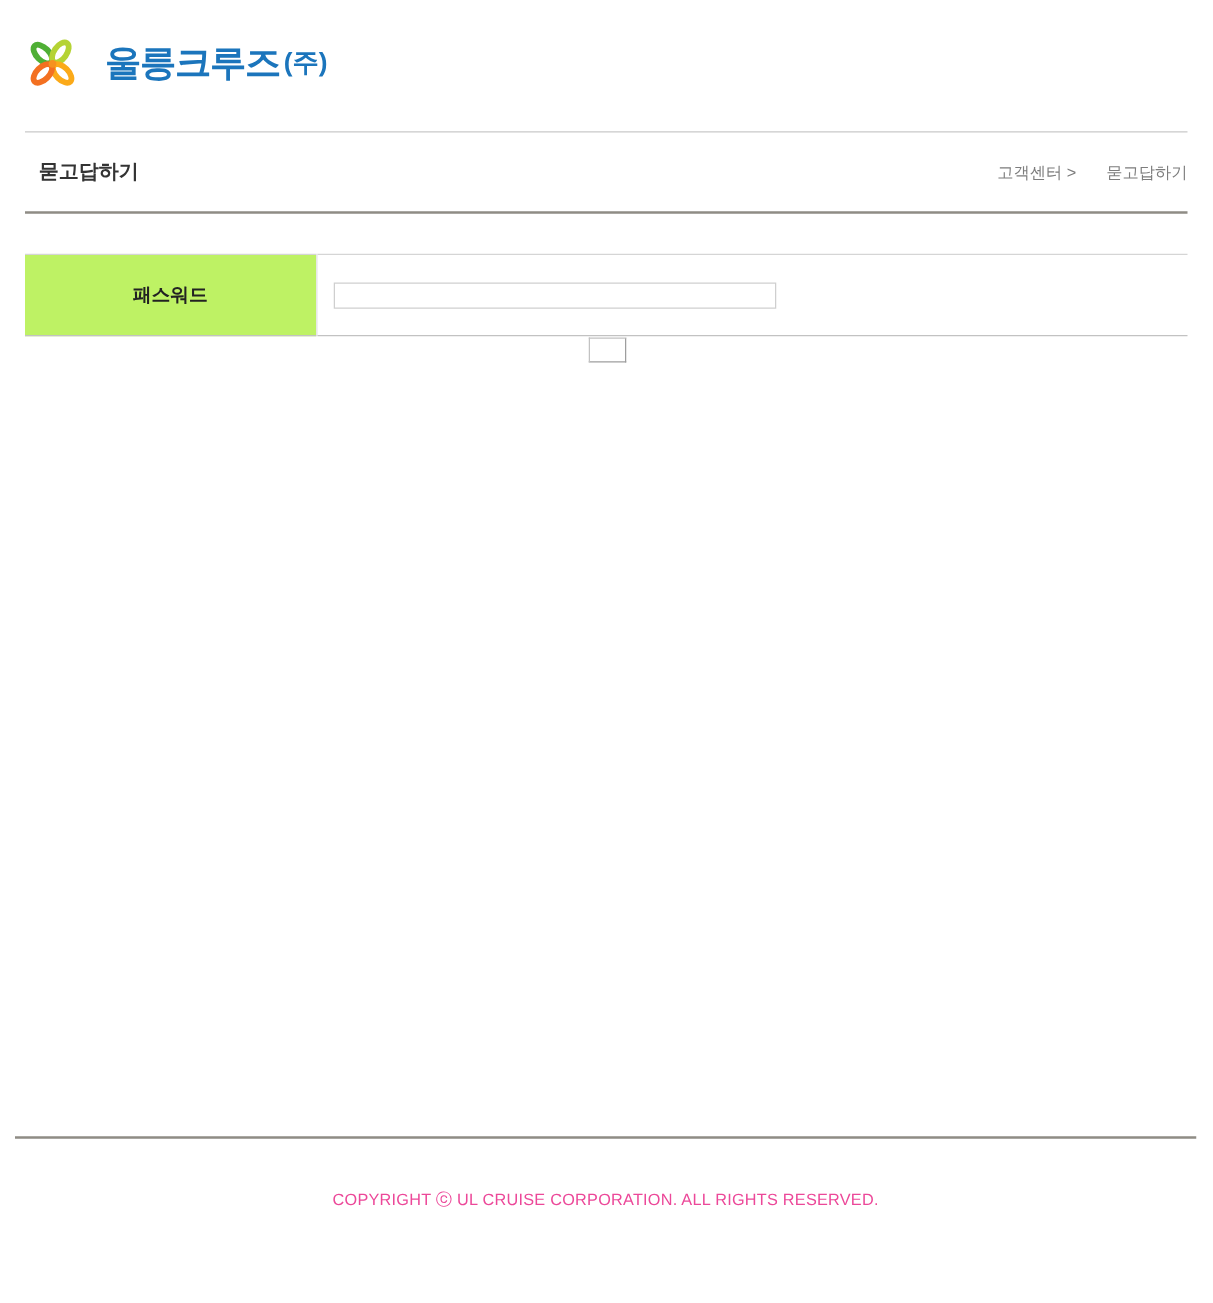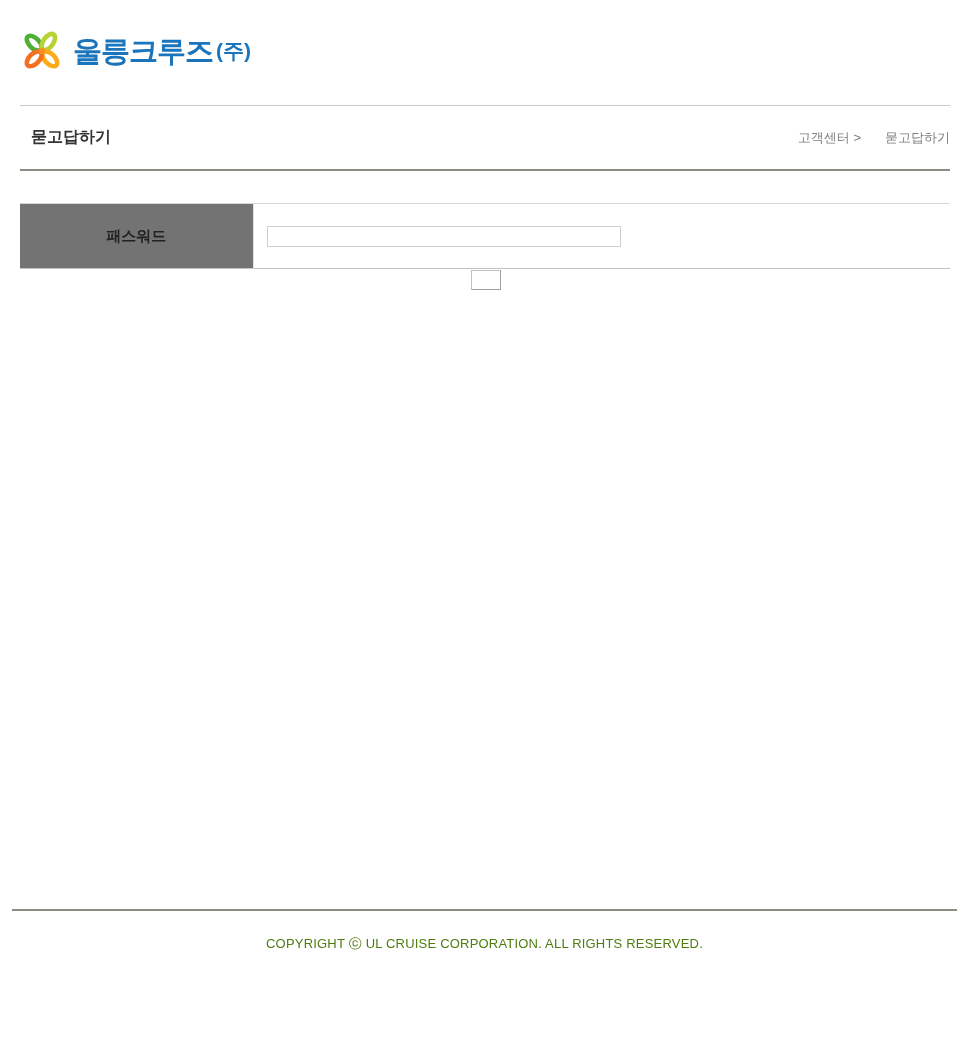--- a/index.html
+++ b/index.html
@@ -10,21 +10,21 @@
     color:#333;
   }
 
   
   .logo {
     position:absolute; top:28px; left:20px;
     display:flex; align-items:center; text-decoration:none; cursor:pointer;
   }
   .logo-icon { display:block; }
   .logo-text {
-    margin-left:9px;
+    margin-left:20px;
     font-size:29px; font-weight:bold; color:#1b75bc; letter-spacing:-1px;
     line-height:46px;
   }
   .logo-suffix {
     margin-left:3px;
     font-size:21px; font-weight:bold; color:#1b75bc;
     line-height:46px;
   }
 
   
@@ -42,21 +42,21 @@
 
   
   .form-table {
     position:absolute; top:203px; left:20px; width:930px;
     border-collapse:collapse;
     border-top:1px solid #d5d5d5;
     border-bottom:1px solid #c2c2c2;
   }
   .form-table th {
     width:233px; height:65px;
-    background:#737373;
+    background:#bef264;
     border-right:1px solid #e1e1e1;
     font-size:15px; font-weight:bold; color:#222;
     text-align:center; vertical-align:middle;
   }
   .form-table td {
     height:65px; padding-left:13px; vertical-align:middle; background:#fff;
   }
   .password-input {
     width:354px; height:21px;
     border:1px solid #cfcfcf; background:#fff;
@@ -74,22 +74,22 @@
     cursor:pointer; padding:0;
   }
 
   
   .footer {
     position:absolute; top:909px; left:12px; width:945px;
     border-top:2px solid #8f8c85;
     text-align:center;
   }
   .footer p {
-    margin-top:24px;
-    font-size:13px; color:#4d7c0f; letter-spacing:0.2px;
+    margin-top:40px;
+    font-size:13px; color:#ec4899; letter-spacing:0.2px;
   }
 </style>
 </head>
 <body>
 
 <header>
   <a class="logo">
     <svg class="logo-icon" width="44" height="46" viewBox="0 0 44 46" aria-hidden="true">
       <g fill="none" stroke-width="4.6">
         <ellipse cx="22" cy="12" rx="5" ry="9.2" transform="rotate(-45 22 23)" stroke="#4faf35"></ellipse>

